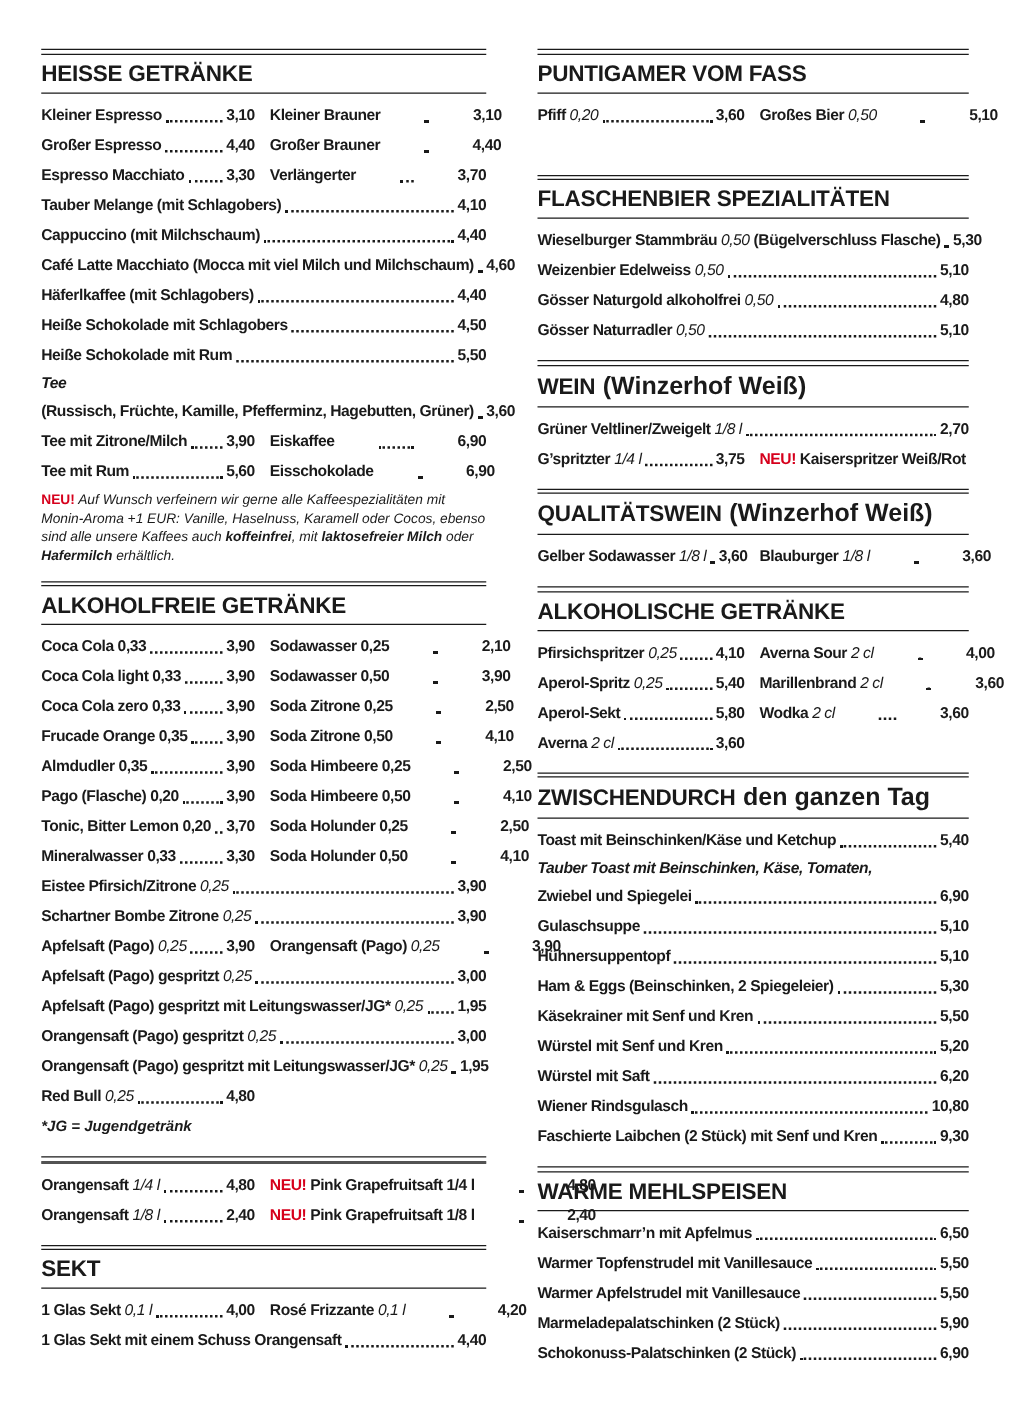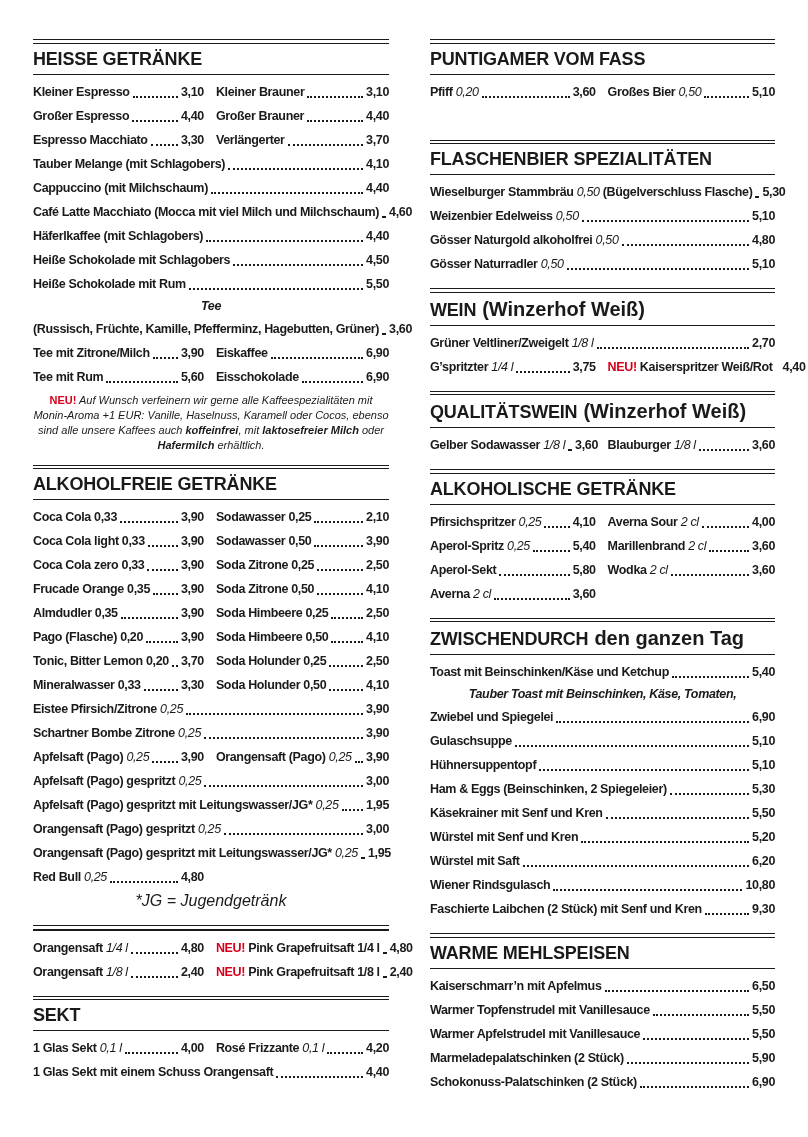--- a/index.html
+++ b/index.html
@@ -1,40 +1,40 @@
 <!DOCTYPE html>
 <html><head>
 <meta charset="utf-8">
 <style>
   html,body{margin:0;padding:0;background:#fff;}
   .page{
     position:relative;width:808px;height:1137px;background:#ffffff;
     font-family:"Liberation Sans",sans-serif;color:var(--ink,#1a1a1a);
     overflow:hidden;box-sizing:border-box;
   }
-  .cols{display:flex;gap:41px;padding:39px 31px 0 33px;box-sizing:border-box;text-align:center;}
+  .cols{display:flex;gap:41px;padding:39px 31px 0 33px;box-sizing:border-box;}
   .col-left{width:356px;flex:0 0 auto;}
   .col-right{width:345px;flex:0 0 auto;}
   .section{margin-bottom:12px;}
   .rule-double{height:2.5px;border-top:1.5px solid var(--rule,#1a1a1a);border-bottom:1.5px solid var(--rule,#1a1a1a);}
   .sec-head{display:flex;align-items:baseline;gap:6px;padding:5px 0 4px;}
   .sec-title{font-size:18px;font-weight:800;letter-spacing:-0.2px;white-space:nowrap;}
   .sec-sub{font-size:20px;font-weight:700;white-space:nowrap;}
   .rule-thin{border-top:1.5px solid var(--rule,#1a1a1a);margin-bottom:5px;}
   .row{display:flex;height:24px;line-height:24px;font-size:12.5px;font-weight:700;letter-spacing:-0.35px;}
   .row .name{white-space:nowrap;}
   .row .price{white-space:nowrap;}
   .leader{flex:1 1 auto;min-width:4px;margin:0 3px 6px 3px;border-bottom:2px dotted var(--rule,#1a1a1a);align-self:flex-end;}
   .leader.blank{border-bottom:none;}
   .pair{justify-content:space-between;}
   .half{display:flex;min-width:0;}
   .half-l{width:48%;flex:0 0 auto;}
-  .half-r{flex:1 1 auto;margin-left:12px;}
+  .half-r{flex:1 1 auto;margin-left:12px;gap:32px;}
   .label-row{height:21px;line-height:21px;font-size:12.5px;font-weight:700;letter-spacing:-0.35px;white-space:nowrap;font-style:italic;}
-  .footnote{height:24px;line-height:24px;font-size:16px;font-style:italic;font-weight:400;letter-spacing:0;}
+  .footnote{height:24px;line-height:24px;font-size:12px;font-style:italic;font-weight:700;letter-spacing:0;}
   .note{margin-top:4px;font-size:11px;line-height:15px;font-style:italic;font-weight:400;letter-spacing:0;}
   .note .bd{font-weight:700;}
   .up{font-style:normal;}
   .it{font-style:italic;font-weight:400;}
   .bd{font-weight:900;}
   .red{color:var(--red,#d6001c);}
 </style>
 </head>
 <body>
 

